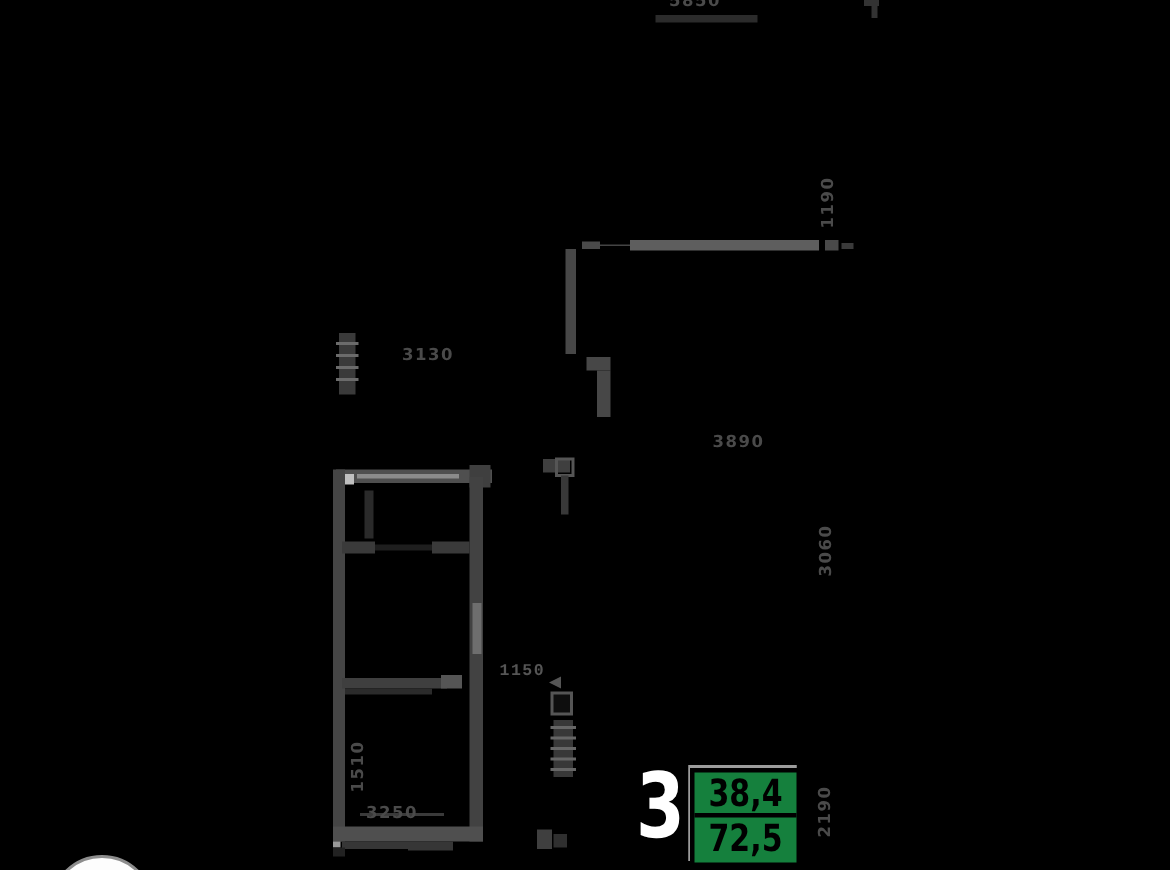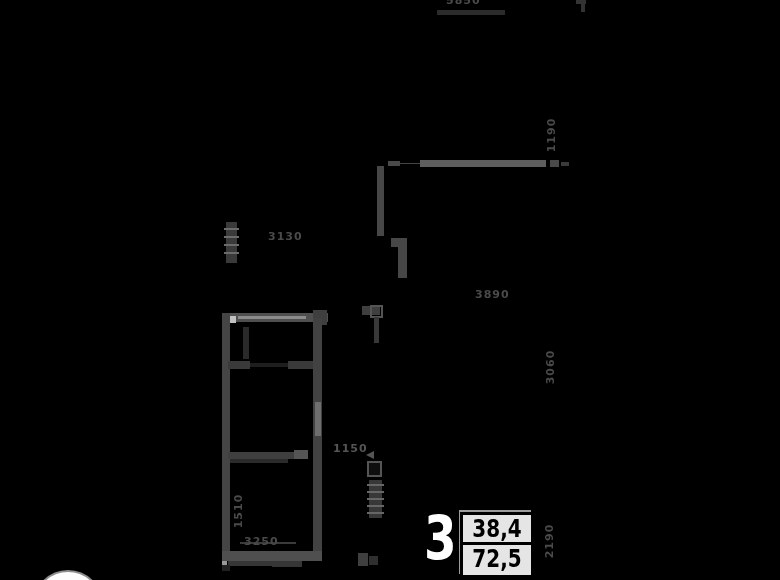--- a/index.html
+++ b/index.html
@@ -5,21 +5,21 @@
   html,body { margin:0; padding:0; background:#000; }
   #stage {
     position:relative; width:636px; height:580px; overflow:hidden;
     background:#000; font-family:"DejaVu Sans", sans-serif;
   }
   svg.plan { position:absolute; left:0; top:0; }
   .dim {
     position:absolute; color:#4a4a4a; font-size:11px; font-weight:700;
     letter-spacing:1px; white-space:nowrap; font-family:"DejaVu Sans", sans-serif;
   }
-  .dim.bright { color:#555; }
+  .dim.bright { color:#555;font-family:Liberation Mono, monospace; }
   .vtext {
     position:absolute; width:44px; height:14px; text-align:center;
     transform: rotate(-90deg);
   }
   .clip-top { position:absolute; overflow:hidden; }
   .clip-top > span { position:absolute; left:6px; top:-6px; }
   .dimline { position:absolute; background:#3a3a3a; }
   
   .logo-circle {
     position:absolute; left:33px; top:570px; width:66px; height:66px;
@@ -30,21 +30,21 @@
     position:absolute; left:424px; top:506px; color:#fff;
     font-size:60px; line-height:64px; font-weight:700;
     transform: scaleX(0.78); transform-origin:left center;
   }
   .area-box {
     position:absolute; left:459px; top:510px; width:72px; height:64px;
     background:#9c9c9c; border:1px solid #9c9c9c; box-sizing:border-box;
   }
   .area-inner {
     position:absolute; left:0; top:1px; width:68px; height:60px;
-    background:#e5e5e5; border:3px solid #000; box-sizing:content-box;
+    background:#15803d; border:3px solid #000; box-sizing:content-box;
   }
   .area-cell {
     width:68px; height:27px; display:flex; align-items:center; justify-content:center;
     color:#000; font-size:25px; font-weight:700; line-height:27px;
     transform: scaleX(0.8);
   }
   .area-divider { width:68px; height:3px; background:#000; }
 </style>
 </head>
 <body>

